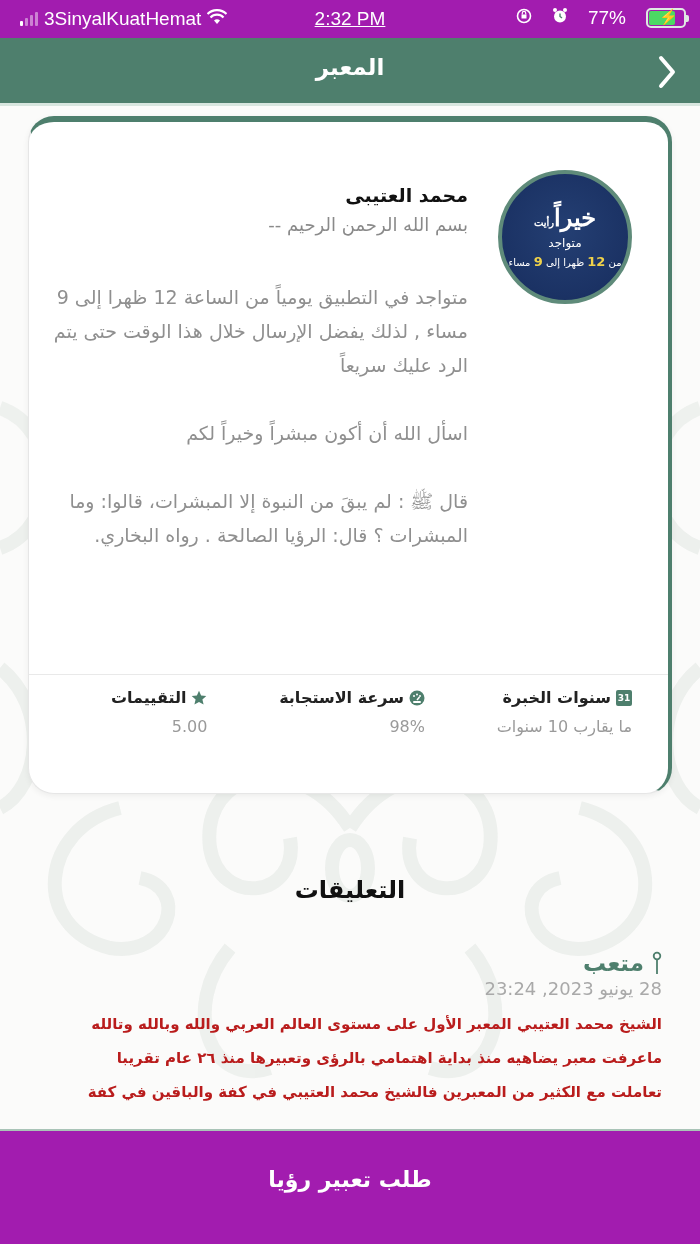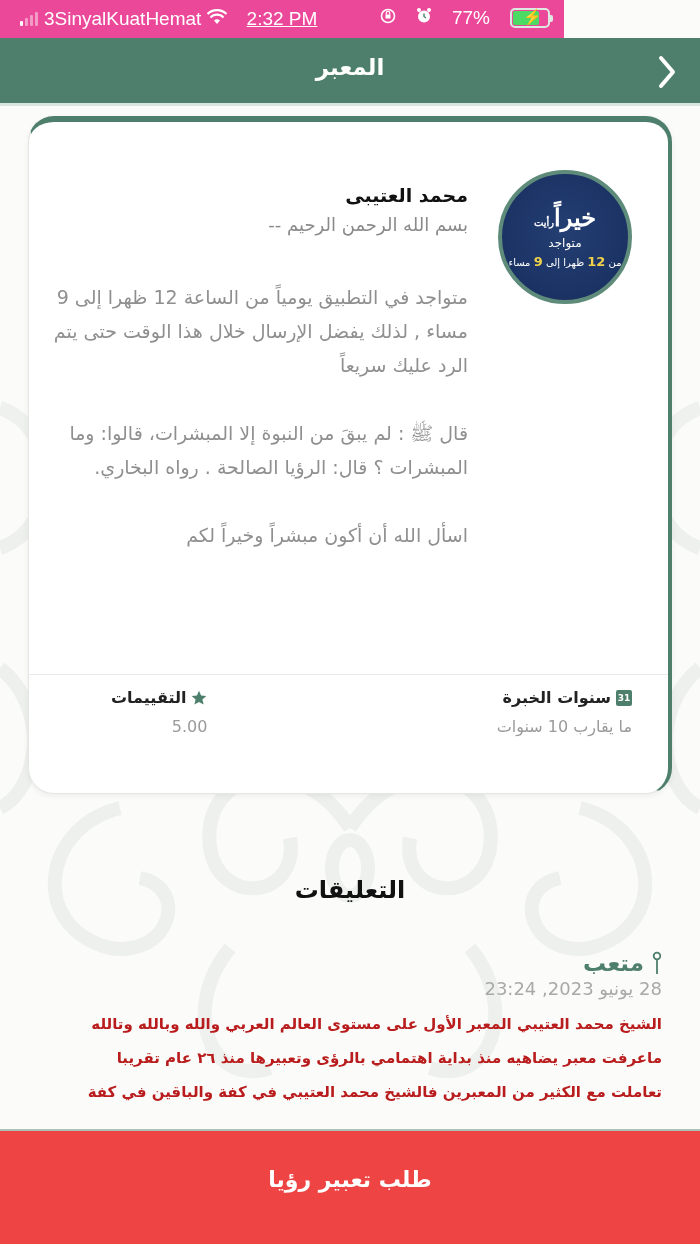--- a/index.html
+++ b/index.html
@@ -10,22 +10,22 @@
     position: relative;
   }
   .bg-pattern {
     position: absolute; left: 0; top: 108px; width: 700px; height: 1030px;
     overflow: hidden; z-index: 0;
   }
   .bg-pattern svg { width: 100%; height: 100%; }
 
   
   .status-bar {
-    position: absolute; top: 0; left: 0; width: 564px; height: 38px;
-    background: #ec4899; color: #fff; z-index: 5;
+    position: absolute; top: 0; left: 0; width: 700px; height: 38px;
+    background: #a21caf; color: #fff; z-index: 5;
     font-family: "Liberation Sans", sans-serif; font-size: 19px;
   }
   .status-left { position: absolute; left: 20px; top: 8px; display: flex; align-items: center; gap: 6px; }
   .signal { display: flex; align-items: flex-end; gap: 2px; height: 14px; }
   .signal span { width: 3px; background: rgba(255,255,255,0.45); border-radius: 1px; }
   .signal span.on { background: #fff; }
   .status-center { position: absolute; left: 0; right: 0; top: 8px; text-align: center; text-decoration: underline; }
   .status-right { position: absolute; right: 14px; top: 7px; display: flex; align-items: center; gap: 20px; }
   .battery {
     width: 40px; height: 20px; border: 2px solid #dfe9e3; border-radius: 5px;
@@ -117,21 +117,21 @@
   .comment-author { font-size: 23px; font-weight: bold; color: #4e7f6d; display: flex; align-items: center; gap: 8px; }
   .pin-icon { display: inline-block; width: 10px; height: 24px; position: relative; }
   .comment-date { font-size: 18px; color: #a9a9a9; margin-top: 2px; direction: rtl; }
   .comment-body { font-size: 15px; font-weight: bold; color: #b91c1c; line-height: 34px; margin-top: 8px; }
 
   .star-decor { position: absolute; left: 30px; top: 1140px; z-index: 1; }
 
   
   .bottom-btn {
     position: absolute; left: 0; bottom: 0; width: 700px; height: 115px;
-    background: #ef4444; color: #fff; z-index: 6;
+    background: #a21caf; color: #fff; z-index: 6;
     display: flex; align-items: center; justify-content: center;
     font-size: 22px; font-weight: bold; direction: rtl;
     border-top: 2px solid #a9c4b7;
     padding-bottom: 16px;
   }
 </style>
 </head>
 <body>
 
 <div class="bg-pattern">
@@ -219,33 +219,49 @@
     </div>
   </div>
 
   <div class="name-block">
     <div class="name">محمد العتيبى</div>
     <div class="bismillah">بسم الله الرحمن الرحيم --</div>
   </div>
 
   <div class="bio">
     <p>متواجد في التطبيق يومياً من الساعة 12 ظهرا إلى 9 مساء , لذلك يفضل الإرسال خلال هذا الوقت حتى يتم الرد عليك سريعاً</p>
+    <p>اسأل الله أن أكون مبشراً وخيراً لكم</p>
     <p>قال ﷺ : لم يبقَ من النبوة إلا المبشرات، قالوا: وما المبشرات ؟ قال: الرؤيا الصالحة . رواه البخاري.</p>
-    <p>اسأل الله أن أكون مبشراً وخيراً لكم</p>
   </div>
 
   <div class="divider"></div>
 
   <div class="stats">
     <div class="stat">
       <div class="stat-label">
         <span class="stat-icon cal-icon">31</span>
         <span>سنوات الخبرة</span>
       </div>
       <div class="stat-value">ما يقارب 10 سنوات</div>
+    </div>
+    <div class="stat">
+      <div class="stat-label">
+        <span class="stat-icon">
+          <svg width="16" height="16" viewBox="0 0 16 16">
+              <circle cx="8" cy="8" r="7.5" fill="#4e7f6d"></circle>
+              <circle cx="5" cy="6" r="1" fill="#fff"></circle>
+              <circle cx="8" cy="4.5" r="1" fill="#fff"></circle>
+              <circle cx="11" cy="6" r="1" fill="#fff"></circle>
+              <path d="M8 10 L10.5 7" stroke="#fff" stroke-width="1.5"></path>
+              <rect x="4" y="11" width="8" height="2" rx="1" fill="#fff"></rect>
+            </svg>
+        </span>
+        <span>سرعة الاستجابة</span>
+      </div>
+      <div class="stat-value">98%</div>
     </div>
     <div class="stat">
       <div class="stat-label">
         <span class="stat-icon">
           <svg width="16" height="16" viewBox="0 0 16 16">
               <path d="M8 0.8 L10.1 5.6 L15.3 6.1 L11.4 9.5 L12.6 14.6 L8 11.9 L3.4 14.6 L4.6 9.5 L0.7 6.1 L5.9 5.6 Z" fill="#4e7f6d"></path>
             </svg>
         </span>
         <span>التقييمات</span>
       </div>

